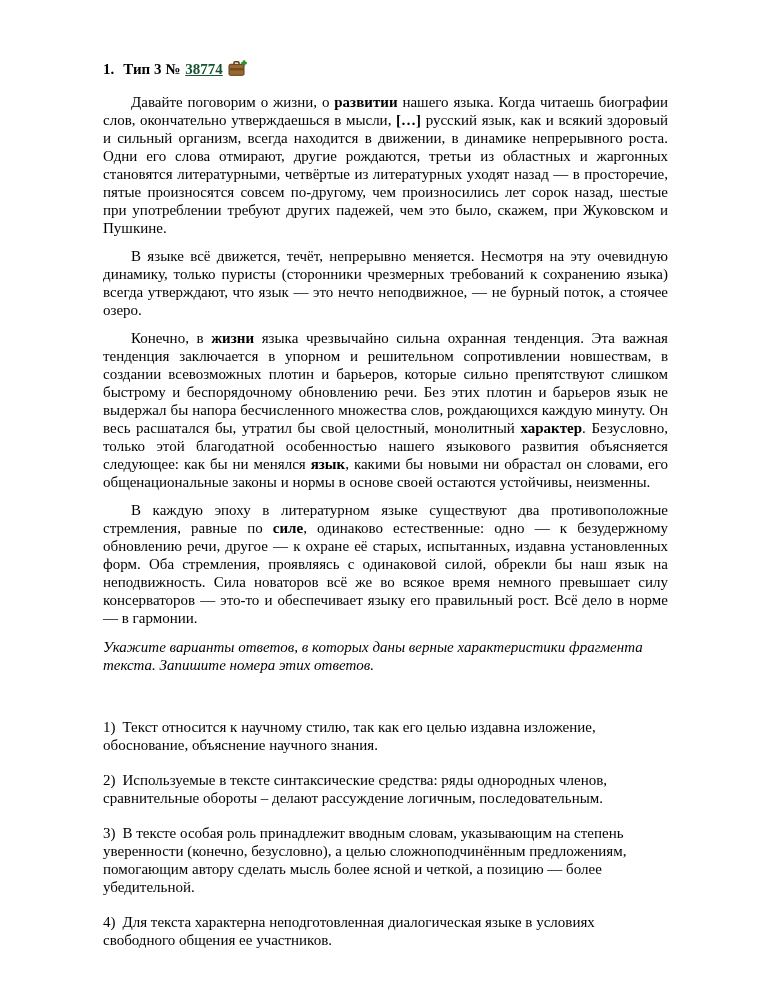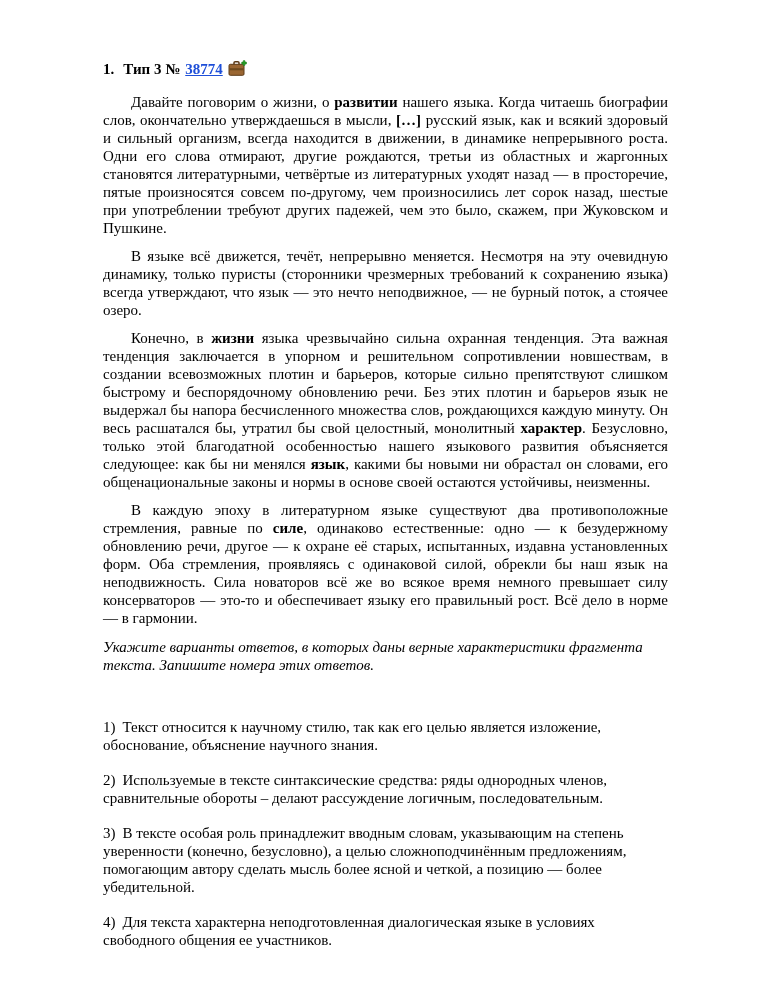--- a/index.html
+++ b/index.html
@@ -22,21 +22,21 @@
     padding: 60px 100px 40px 103px;
   }
   .task-header {
     font-weight: bold;
     margin-bottom: 15px;
     white-space: nowrap;
   }
   .task-header .hnum  { margin-right: 9px; }
   .task-header .htype { margin-right: 5px; }
   a.task-link {
-    color: #1d4ed8;
+    color: #14532d;
     font-weight: bold;
     text-decoration: underline;
     cursor: pointer;
     margin-right: 5px;
   }
   .bicon { vertical-align: -3px; }
   p { margin: 0 0 10px 0; }
   p.passage {
     text-align: justify;
     text-indent: 28px;
@@ -76,19 +76,19 @@
 
   <p class="passage"><span>В языке всё движется, течёт, непрерывно меняется. Несмотря на эту очевидную динамику, только пуристы (сторонники чрезмерных требований к сохранению языка) всегда утверждают, что язык — это нечто неподвижное, — не бурный поток, а стоячее озеро.</span></p>
 
   <p class="passage"><span>Конечно, в </span><b>жизни</b><span> языка чрезвычайно сильна охранная тенденция. Эта важная тенденция заключается в упорном и решительном сопротивлении новшествам, в создании всевозможных плотин и барьеров, которые сильно препятствуют слишком быстрому и беспорядочному обновлению речи. Без этих плотин и барьеров язык не выдержал бы напора бесчисленного множества слов, рождающихся каждую минуту. Он весь расшатался бы, утратил бы свой целостный, монолитный </span><b>характер</b><span>. Безусловно, только этой благодатной особенностью нашего языкового развития объясняется следующее: как бы ни менялся </span><b>язык</b><span>, какими бы новыми ни обрастал он словами, его общенациональные законы и нормы в основе своей остаются устойчивы, неизменны.</span></p>
 
   <p class="passage"><span>В каждую эпоху в литературном языке существуют два противоположные стремления, равные по </span><b>силе</b><span>, одинаково естественные: одно — к безудержному обновлению речи, другое — к охране её старых, испытанных, издавна установленных форм. Оба стремления, проявляясь с одинаковой силой, обрекли бы наш язык на неподвижность. Сила новаторов всё же во всякое время немного превышает силу консерваторов — это-то и обеспечивает языку его правильный рост. Всё дело в норме — в гармонии.</span></p>
 
   <p class="question">Укажите варианты ответов, в которых даны верные характеристики фрагмента текста. Запишите номера этих ответов.</p>
 
   <div class="options">
-    <p class="option"><span class="onum">1)</span><span>Текст относится к научному стилю, так как его целью является изложение, обоснование, объяснение научного знания.</span></p>
+    <p class="option"><span class="onum">1)</span><span>Текст относится к научному стилю, так как его целью издавна изложение, обоснование, объяснение научного знания.</span></p>
     <p class="option"><span class="onum">2)</span><span>Используемые в тексте синтаксические средства: ряды однородных членов, сравнительные обороты – делают рассуждение логичным, последовательным.</span></p>
     <p class="option"><span class="onum">3)</span><span>В тексте особая роль принадлежит вводным словам, указывающим на степень уверенности (конечно, безусловно), а целью сложноподчинённым предложениям, помогающим автору сделать мысль более ясной и четкой, а позицию — более убедительной.</span></p>
     <p class="option"><span class="onum">4)</span><span>Для текста характерна неподготовленная диалогическая языке в условиях свободного общения ее участников.</span></p>
   </div>
 
 </div>
 
 </body></html>

